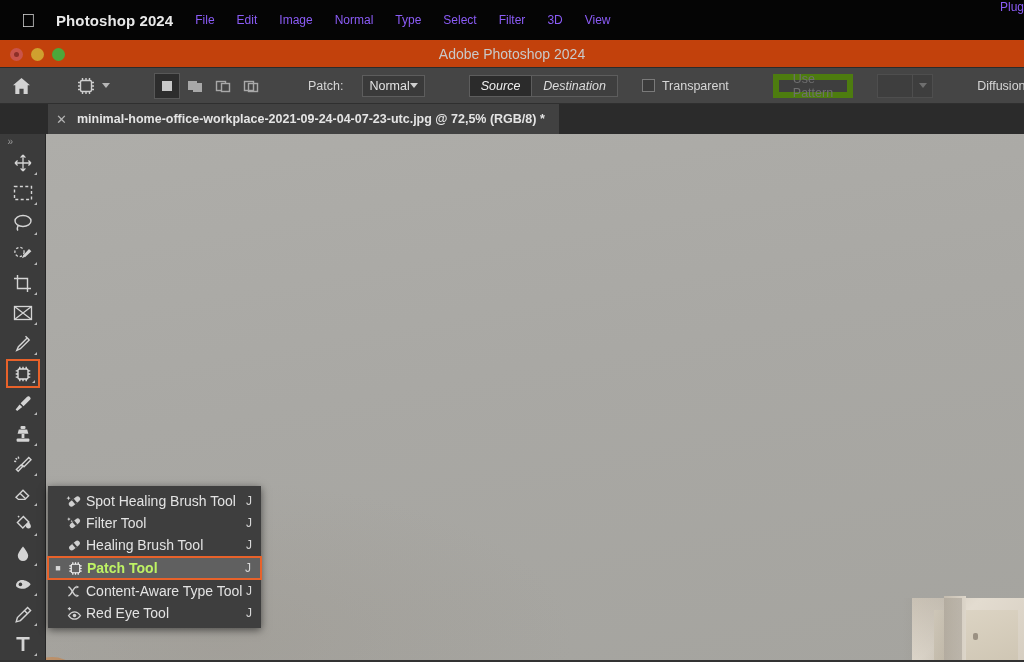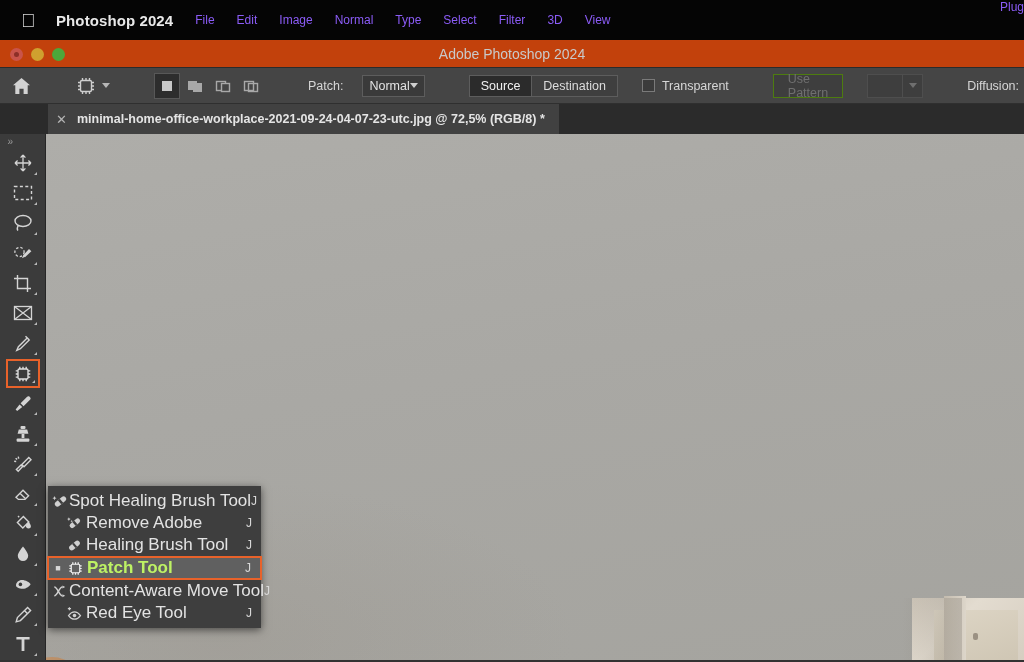--- a/index.html
+++ b/index.html
@@ -77,35 +77,35 @@
     width:26px; height:26px; display:flex; align-items:center; justify-content:center;
   }
   .seltype.active { background:#2d2d2d; border:1px solid #585858; }
   .opt-label { color:#d6d6d6; font-size:12.5px; margin-right:7px; white-space:nowrap; }
   .opt-select {
     height:22px; background:#3a3a3a; border:1px solid #5d5d5d;
     display:flex; align-items:center; justify-content:space-between;
     padding:0 6px; color:#e2e2e2; font-size:12.5px;
   }
   .opt-select .caret { border-top-color:#cfcfcf; }
-  .segmented { display:flex; }
+  .segmented { display:flex;font-style:italic; }
   .seg {
     height:22px; padding:0 11px; display:flex; align-items:center;
     font-size:12.5px; color:#dcdcdc; border:1px solid #5d5d5d;
     background:#3f3f3f;
   }
   .seg + .seg { border-left:none; }
   .seg.active { background:#2b2b2b; color:#f0f0f0; }
   .checkrow { display:flex; align-items:center; gap:7px; }
   .chk {
     width:13px; height:13px; background:#3b3b3b; border:1px solid #7a7a7a;
   }
   .btn-disabled {
     height:24px; padding:0 14px; display:flex; align-items:center;
-    background:#3e3e3e; border:1px solid #4d7c0f; color:#6f6f6f; font-size:12.5px;
+    background:#3e3e3e; border:6px solid #4d7c0f; color:#6f6f6f; font-size:12.5px;
   }
   .pattern-swatch {
     height:24px; width:36px; background:#3e3e3e; border:1px solid #4e4e4e;
   }
   .pattern-caret-box {
     height:24px; width:20px; background:#3e3e3e; border:1px solid #4e4e4e;
     border-left:none; display:flex;align-items:center;justify-content:center;
   }
   .pattern-caret-box .caret { border-top-color:#6f6f6f; }
   .num-field {
@@ -164,21 +164,21 @@
   }
   .flyout-row {
     height:22px; display:flex; align-items:center; position:relative;
     padding-left:4px;
   }
   .flyout-row .bullet {
     width:10px; text-align:center; color:#d8d8d8; font-size:9px; line-height:1;
   }
   .flyout-row .ficon { width:24px; height:20px; display:flex;
     align-items:center; justify-content:center; }
-  .flyout-row .flabel { flex:1; color:#e3e3e3; font-size:17px; white-space:nowrap; }
+  .flyout-row .flabel { flex:1; color:#e3e3e3; font-size:14px; white-space:nowrap; }
   .flyout-row .fkey { color:#d8d8d8; font-size:12px; padding-right:9px; }
   .flyout-row.current {
     background:#606060; border:2px solid #e8622a;
     height:24px; margin-left:-1px; width:215px;
   }
 
   
   .canvas-area {
     position:absolute; left:46px; top:0; right:0; bottom:0;
     overflow:hidden;
@@ -527,21 +527,21 @@
           <span class="ficon">
             <svg width="17" height="15" viewBox="0 0 18 16" fill="#d0d0d0">
               <g transform="rotate(-40 9 8)">
                 <rect x="3" y="5.4" width="13" height="5.2" rx="2.6"></rect>
                 <rect x="8.2" y="5.4" width="2.6" height="5.2" fill="#3e3e3e"></rect>
               </g>
               <path d="M3 1.4l.6 1.3 1.3.6-1.3.6L3 5.2l-.6-1.3L1.1 3.3l1.3-.6z"></path>
               <path d="M6 4.2l.4.9.9.4-.9.4-.4.9-.4-.9-.9-.4.9-.4z"></path>
             </svg>
           </span>
-          <span class="flabel">Remove Adobe</span>
+          <span class="flabel">Filter Tool</span>
           <span class="fkey">J</span>
         </div>
 
         <div class="flyout-row">
           <span class="bullet"></span>
           <span class="ficon">
             <svg width="17" height="15" viewBox="0 0 18 16" fill="#d0d0d0">
               <g transform="rotate(-40 9 8)">
                 <rect x="2.4" y="5.2" width="13.2" height="5.6" rx="2.8"></rect>
                 <rect x="8" y="5.2" width="2.4" height="5.6" fill="#3e3e3e"></rect>
@@ -566,21 +566,21 @@
 
         <div class="flyout-row">
           <span class="bullet"></span>
           <span class="ficon">
             <svg width="17" height="15" viewBox="0 0 18 16" fill="none" stroke="#d0d0d0" stroke-width="1.6">
               <path d="M2.4 3.2C6 3.2 7.4 12.4 11 12.4"></path>
               <path d="M2.4 12.4C6 12.4 7.4 3.2 11 3.2"></path>
               <path d="M11 1.6l3 1.6-3 1.6M11 10.8l3 1.6-3 1.6" fill="#d0d0d0" stroke="none"></path>
             </svg>
           </span>
-          <span class="flabel">Content-Aware Move Tool</span>
+          <span class="flabel">Content-Aware Type Tool</span>
           <span class="fkey">J</span>
         </div>
 
         <div class="flyout-row">
           <span class="bullet"></span>
           <span class="ficon">
             <svg width="17" height="15" viewBox="0 0 18 16" fill="none" stroke="#d0d0d0" stroke-width="1.3">
               <path d="M2.6 10.2c2-2.6 4.2-3.9 6.4-3.9s4.4 1.3 6.4 3.9c-2 2.6-4.2 3.9-6.4 3.9s-4.4-1.3-6.4-3.9z"></path>
               <circle cx="9" cy="10.2" r="1.9" fill="#d0d0d0" stroke="none"></circle>
               <path d="M3.6 1.2v3.4M1.9 2.9h3.4"></path>

